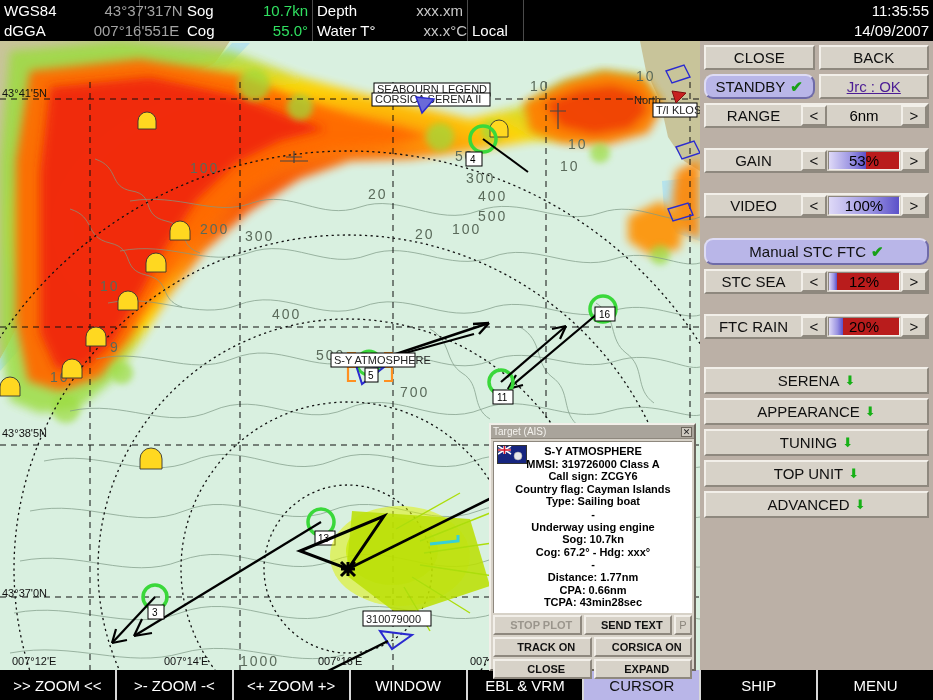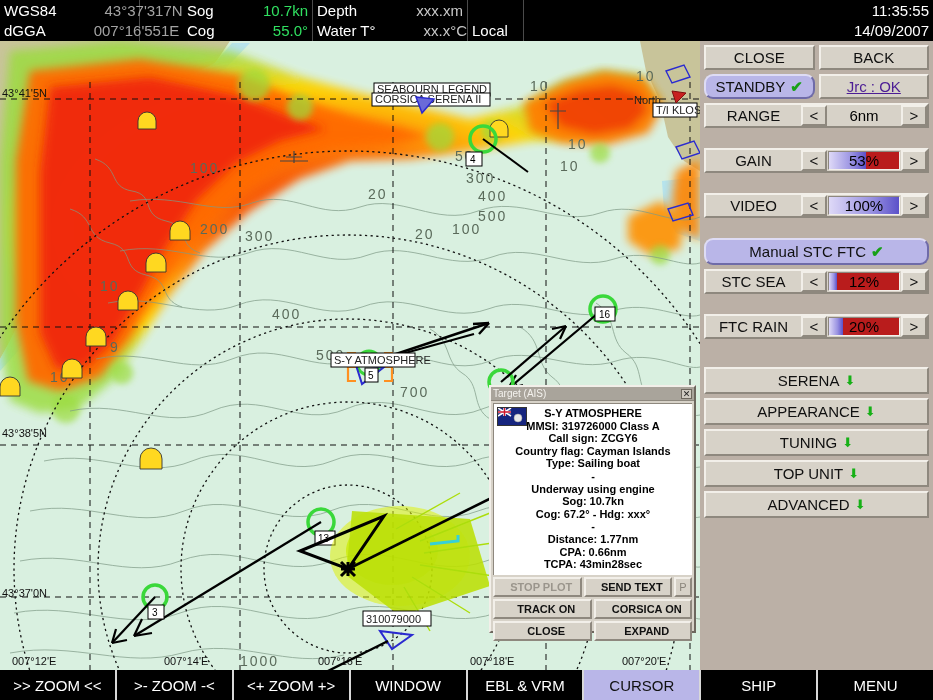--- a/index.html
+++ b/index.html
@@ -116,21 +116,21 @@
   .fill {
     position: absolute; left: 0; top: 0; bottom: 0;
     background: linear-gradient(to right, #ded9f7 0%, #9a93e2 60%, #5b51c9 100%);
   }
   .valtxt { position: relative; z-index: 2; }
 
   .spacer { height: 8px; }
 
   
   #aisdlg {
-    position: absolute; left: 489px; top: 385px; width: 207px; height: 248px;
+    position: absolute; left: 489px; top: 423px; width: 207px; height: 248px;
     background: #d7d2c8;
     border-top: 2px solid #f2efe9; border-left: 2px solid #f2efe9;
     border-right: 2px solid #6d675e; border-bottom: 2px solid #6d675e;
     z-index: 40;
   }
   #aisdlg .title {
     height: 14px; background: #a9a49b;
     display: flex; align-items: center; justify-content: space-between;
     padding: 0 2px;
     color: #f4f2ee; font-size: 10px;

